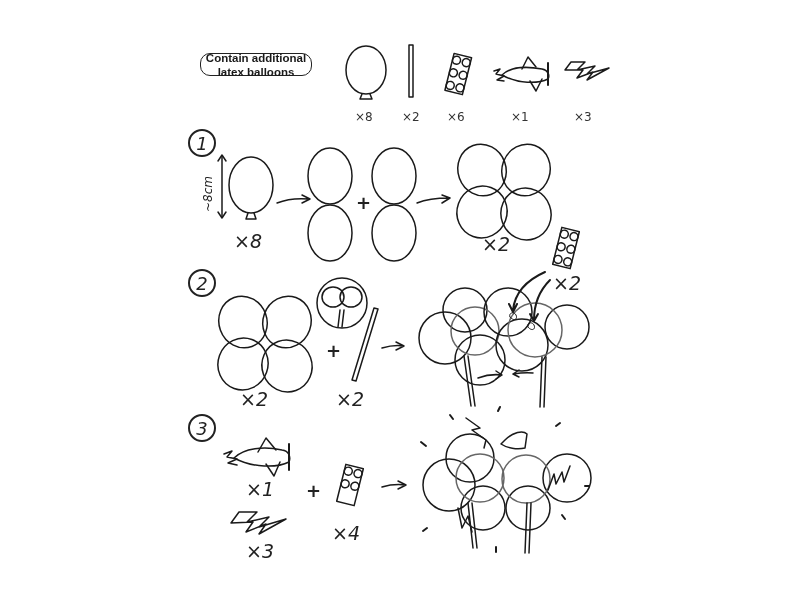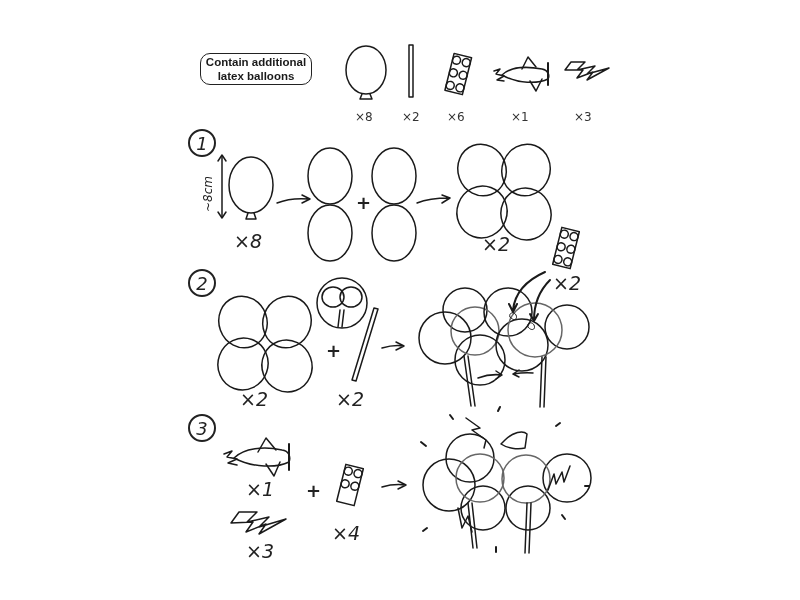--- a/index.html
+++ b/index.html
@@ -1,18 +1,18 @@
 <!DOCTYPE html>
 <html><head>
 <meta charset="utf-8">
 <style>
   html, body { margin: 0; padding: 0; background: #ffffff; }
   body { width: 800px; height: 600px; position: relative; overflow: hidden; font-family: "Liberation Sans", sans-serif; color: #1a1a1a; }
   svg { position: absolute; left: 0; top: 0; }
-  .legend-box { position: absolute; left: 200px; top: 53px; width: 112px; height: 32px; border: 1.5px solid #222; border-radius: 10px; display: flex; flex-direction: column; align-items: center; justify-content: center; font-weight: bold; font-size: 11.5px; line-height: 14px; text-align: center; box-sizing: border-box; }
+  .legend-box { position: absolute; left: 200px; top: 53px; width: 112px; height: 23px; border: 1.5px solid #222; border-radius: 10px; display: flex; flex-direction: column; align-items: center; justify-content: center; font-weight: bold; font-size: 11.5px; line-height: 14px; text-align: center; box-sizing: border-box; }
   .count { position: absolute; font-size: 12px; color: #333; font-family: "DejaVu Sans", sans-serif; }
   .hand { position: absolute; font-family: "DejaVu Sans", sans-serif; font-size: 19px; color: #222; font-style: italic; }
   .step-num { position: absolute; width: 28px; height: 28px; border: 2px solid #222; border-radius: 50%; box-sizing: border-box; display: flex; align-items: center; justify-content: center; font-family: "DejaVu Sans", sans-serif; font-size: 18px; font-style: italic; color: #222; }
   .plus { position: absolute; font-size: 18px; font-weight: bold; color: #222; font-family: "DejaVu Sans", sans-serif; }
   .dim { position: absolute; font-family: "DejaVu Sans", sans-serif; font-size: 12px; transform: rotate(-90deg); transform-origin: left top; color: #222; font-style: italic; }
 </style>
 </head>
 <body>
 
 <div class="legend-box">

